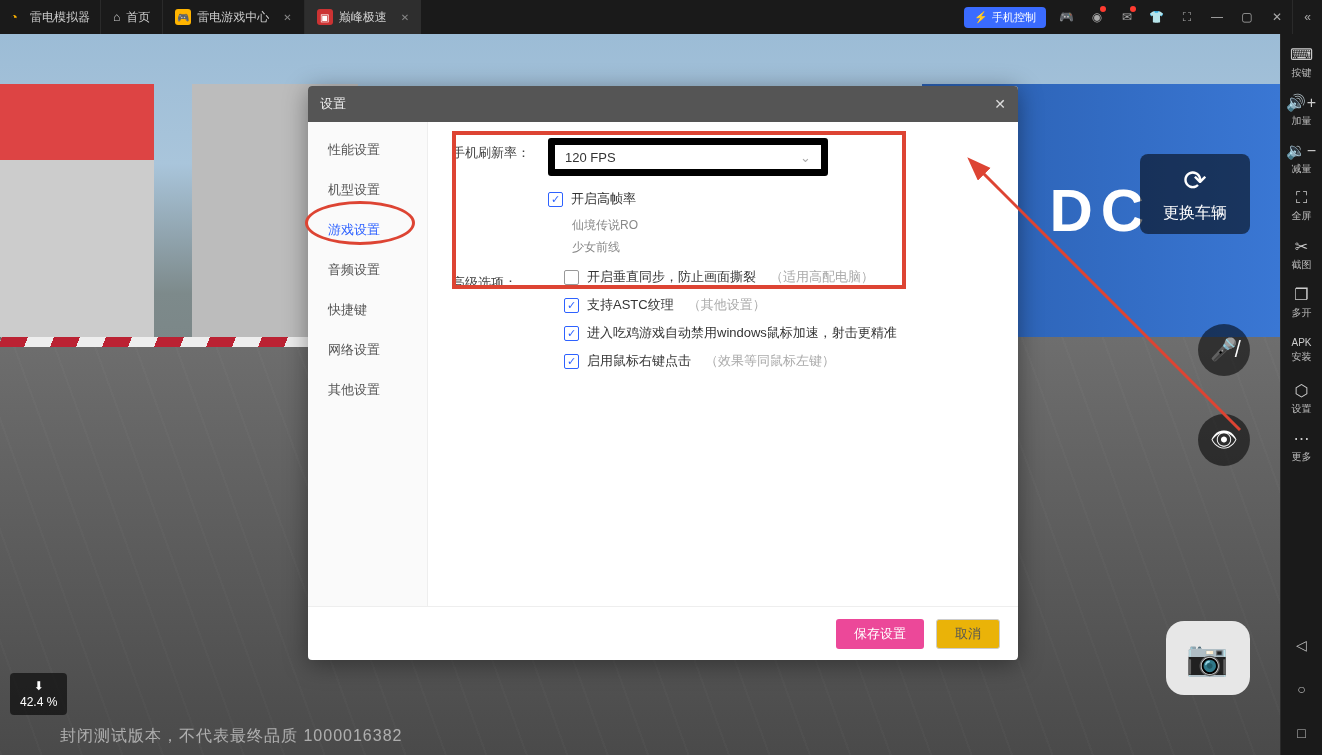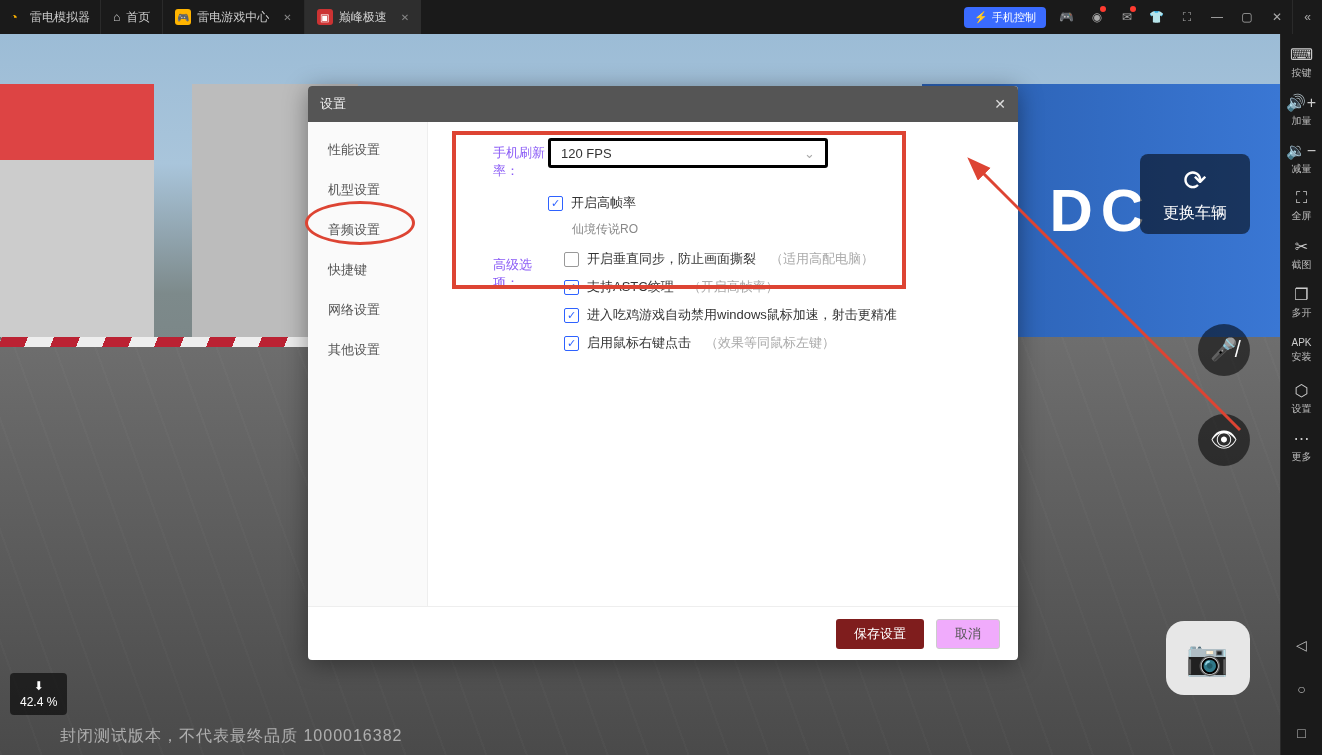--- a/index.html
+++ b/index.html
@@ -51,37 +51,37 @@
 .modal-head { height: 36px; background: #555; color: #eee; display: flex; align-items: center; padding: 0 12px; font-size: 13px; }
 .modal-head .x { margin-left: auto; color: #ddd; cursor: pointer; font-size: 14px; }
 .modal-body { flex: 1; display: flex; min-height: 0; }
 .side-nav { width: 120px; background: #fafafa; border-right: 1px solid #eee; padding-top: 8px; font-size: 13px; color: #555; }
 .nav-item { height: 40px; display: flex; align-items: center; padding-left: 20px; cursor: pointer; position: relative; }
 .nav-item.highlight { color: #2e62ff; }
 .nav-ring { position: absolute; left: 305px; top: 201px; width: 110px; height: 44px; border: 3px solid #d43; border-radius: 50%; pointer-events: none; }
 
 .content { flex: 1; padding: 16px 24px 0; font-size: 13px; color: #333; overflow: auto; position: relative; }
 .row { display: flex; align-items: flex-start; margin-bottom: 14px; }
-.row > label.key { width: 96px; color: #8b5cf6; padding-top: 6px; text-align: left; padding-left: 41px; }
-.select { flex: 0 0 280px; height: 30px; border: 3px solid #000000; border-radius: 3px; padding: 0 10px; display: flex; align-items: center; justify-content: space-between; color: #333; background:#fff; }
+.row > label.key { width: 96px; color: #404040; padding-top: 6px; text-align: left; }
+.select { flex: 0 0 280px; height: 38px; border: 7px solid #000000; border-radius: 3px; padding: 0 10px; display: flex; align-items: center; justify-content: space-between; color: #333; background:#fff; }
 .select .caron { color: #aaa; }
 .checkline { display: flex; align-items: center; gap: 8px; margin-bottom: 10px; margin-left: 96px; }
 .checkline.indent-off { margin-left: 16px; }
 .cbox { width: 15px; height: 15px; border: 1px solid #999; border-radius: 2px; display: inline-flex; align-items: center; justify-content: center; font-size: 11px; color: #2e62ff; background:#fff; }
 .cbox.checked { border-color: #2e62ff; }
 .sublist { margin-left: 120px; color: #888; font-size: 12px; line-height: 22px; margin-top: -4px; margin-bottom: 10px; }
 .hint { color: #aaa; margin-left: 6px; }
 .red-box { position: absolute; border: 4px solid #d43; pointer-events: none; }
 .red-box.main { left: 452px; top: 131px; width: 454px; height: 158px; }
 .arrow-svg { position: absolute; left: 960px; top: 150px; pointer-events: none; }
 
 .modal-foot { height: 54px; border-top: 1px solid #eee; display: flex; align-items: center; justify-content: flex-end; gap: 12px; padding: 0 18px; }
 .btn { height: 30px; padding: 0 18px; border-radius: 3px; font-size: 13px; cursor: pointer; display: inline-flex; align-items: center; }
-.btn.primary { background: #7f1d1d; color: #fff; border: none; }
-.btn.ghost { background: #f0abfc; border: 1px solid #ccc; color: #555; }
+.btn.primary { background: #ec4899; color: #fff; border: none; }
+.btn.ghost { background: #eab308; border: 1px solid #ccc; color: #555; }
 
 svg { display: block; }
 </style>
 </head>
 <body>
 
 <div class="titlebar">
   <div class="logo">◔</div>
   <div class="app-name">雷电模拟器</div>
   <div class="tab">
@@ -189,20 +189,21 @@
 
 <div class="modal">
   <div class="modal-head">
     <span>设置</span>
     <span class="x">✕</span>
   </div>
   <div class="modal-body">
     <div class="side-nav">
       <div class="nav-item">性能设置</div>
       <div class="nav-item">机型设置</div>
+      <div class="nav-item highlight">游戏设置</div>
       <div class="nav-item">音频设置</div>
       <div class="nav-item">快捷键</div>
       <div class="nav-item">网络设置</div>
       <div class="nav-item">其他设置</div>
     </div>
 
     <div class="content">
       <div class="row">
         <label class="key">手机刷新率：</label>
         <div class="select">
@@ -210,34 +211,35 @@
           <span class="caron">⌄</span>
         </div>
       </div>
 
       <div class="checkline">
         <span class="cbox checked">✓</span>
         <span>开启高帧率</span>
       </div>
       <div class="sublist">
         <div>仙境传说RO</div>
+        <div>少女前线</div>
       </div>
 
       <div class="row" style="margin-bottom:4px">
         <label class="key">高级选项：</label>
         <div style="flex:1">
           <div class="checkline indent-off">
             <span class="cbox"></span>
             <span>开启垂直同步，防止画面撕裂</span>
             <span class="hint">（适用高配电脑）</span>
           </div>
           <div class="checkline indent-off">
             <span class="cbox checked">✓</span>
             <span>支持ASTC纹理</span>
-            <span class="hint">（开启高帧率）</span>
+            <span class="hint">（其他设置）</span>
           </div>
           <div class="checkline indent-off">
             <span class="cbox checked">✓</span>
             <span>进入吃鸡游戏自动禁用windows鼠标加速，射击更精准</span>
           </div>
           <div class="checkline indent-off">
             <span class="cbox checked">✓</span>
             <span>启用鼠标右键点击</span>
             <span class="hint">（效果等同鼠标左键）</span>
           </div>

